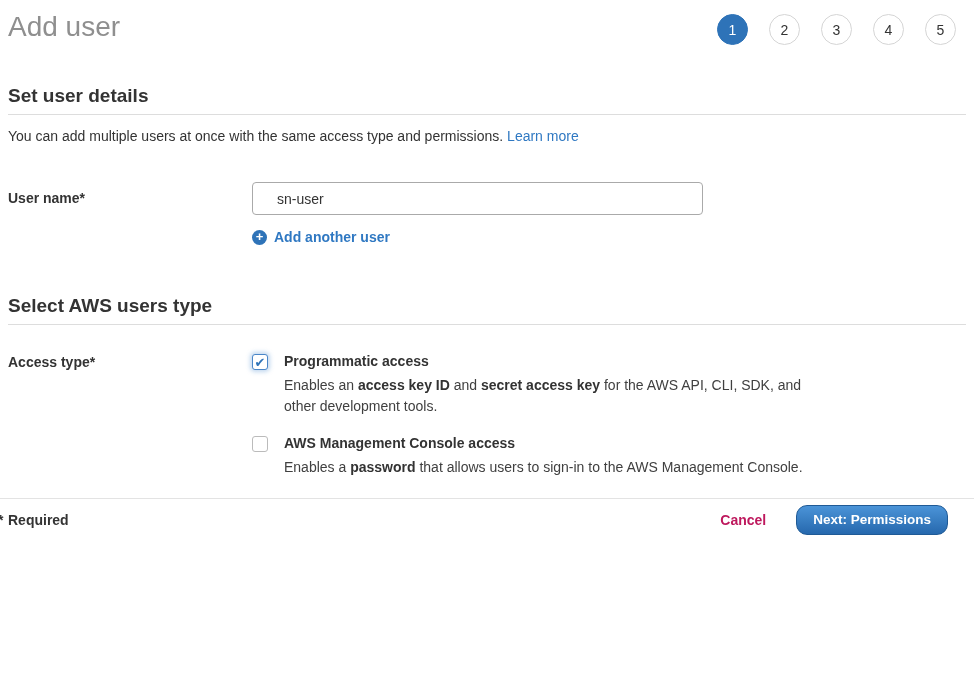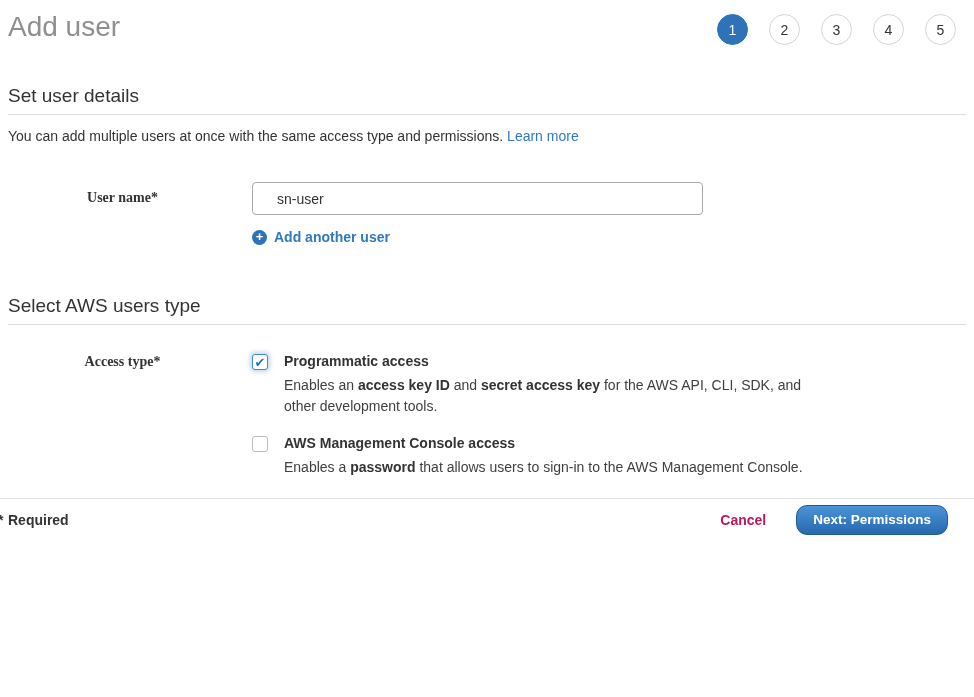--- a/index.html
+++ b/index.html
@@ -50,21 +50,21 @@
   .step-circle.active {
     background: #2e73b8;
     border-color: #2e73b8;
     color: #ffffff;
   }
 
   
   .section-heading {
     margin: 40px 8px 0 8px;
     font-size: 19px;
-    font-weight: 400;
+    font-weight: 700;
     color: #333;
     padding-bottom: 7px;
     border-bottom: 1px solid #dddddd;
   }
   .section-heading.second { margin-top: 50px; }
   .section-intro {
     margin: 12px 8px 0 8px;
     font-size: 14px;
     color: #333;
     line-height: 19px;
@@ -77,26 +77,25 @@
 
   
   .form-row {
     display: flex;
     margin-top: 36px;
     padding-left: 8px;
   }
   .form-row.access { margin-top: 28px; }
   .form-label {
     width: 229px;
-    text-align: center;
+    text-align: left;
     font-weight: bold;
     color: #333;
     padding-top: 8px;
     flex-shrink: 0;
-    font-family: Liberation Serif, serif;
   }
   .form-row.access .form-label { padding-top: 1px; }
   .form-content { margin-left: 15px; }
 
   .text-input {
     width: 451px;
     height: 33px;
     border: 1px solid #aaaaaa;
     border-radius: 4px;
     padding: 0 24px;

